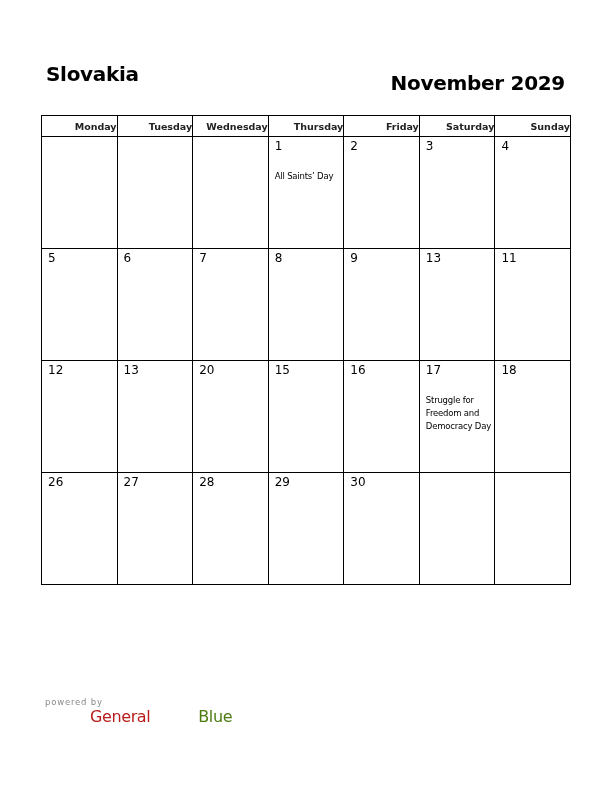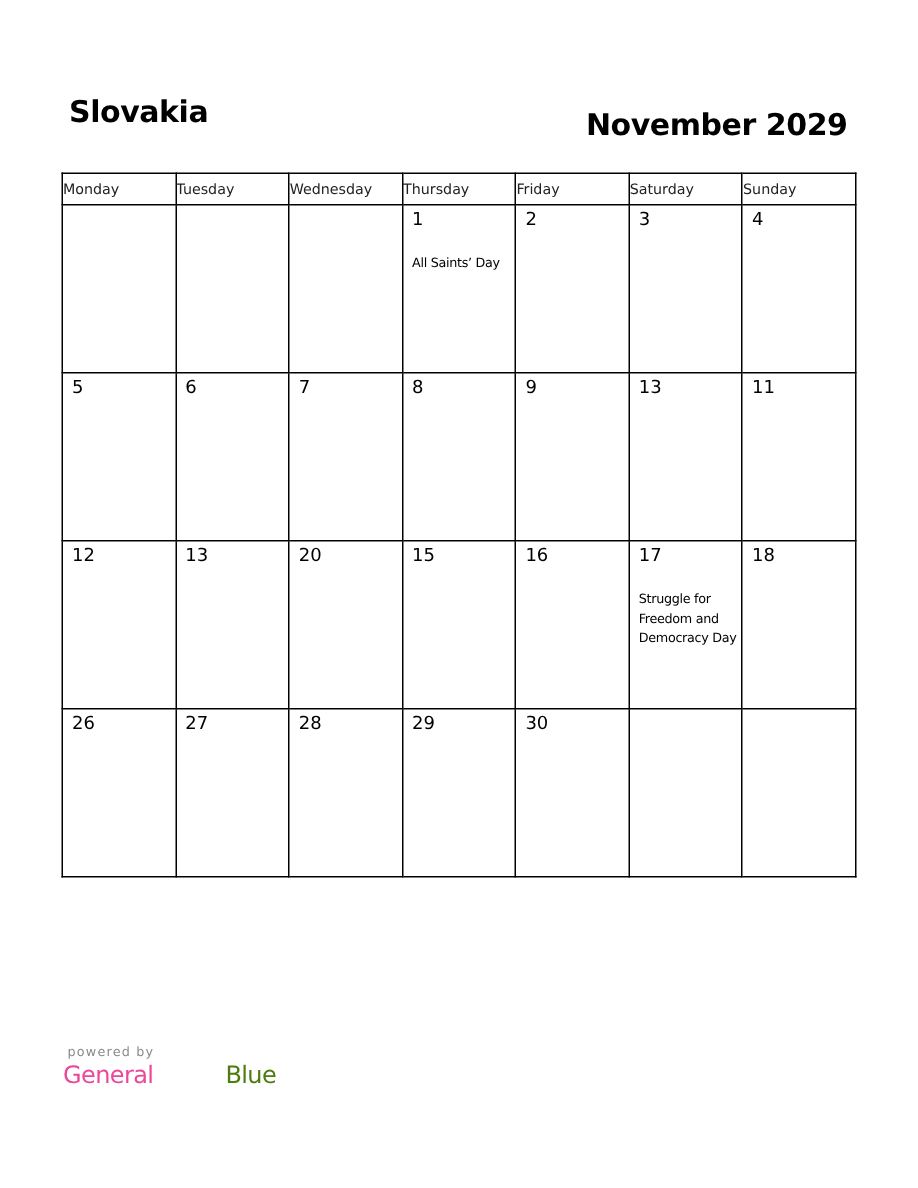--- a/index.html
+++ b/index.html
@@ -1,27 +1,27 @@
 <!DOCTYPE html>
 <html><head>
 <meta charset="utf-8">
 <style>
   html, body { margin: 0; padding: 0; background: #ffffff; }
   body { width: 612px; height: 792px; position: relative; font-family: "DejaVu Sans", "Liberation Sans", sans-serif; color: #000; overflow: hidden; }
   .country { position: absolute; left: 46px; top: 62px; font-size: 20px; font-weight: bold; letter-spacing: -0.3px; }
   .month { position: absolute; right: 47px; top: 71px; font-size: 20px; font-weight: bold; letter-spacing: -0.3px; }
   table.cal { position: absolute; left: 41px; top: 115px; width: 530px; border-collapse: collapse; table-layout: fixed; }
   table.cal th, table.cal td { border: 1px solid #000; padding: 0; }
-  table.cal th { height: 20px; font-size: 9.5px; font-weight: normal; text-align: left; color: #222; }
+  table.cal th { height: 20px; font-size: 9.5px; font-weight: bold; text-align: right; color: #222; }
   table.cal td { height: 109px; vertical-align: top; padding: 2px 0 0 6px; }
   .daynum { font-size: 12px; line-height: 14px; display: block; }
   .holiday { font-size: 8.5px; line-height: 13px; display: block; color: #000; margin-top: 17px; padding-right: 2px; letter-spacing: -0.2px; }
   .powered { position: absolute; left: 45px; top: 697px; font-size: 8.5px; color: #8a8a8a; letter-spacing: 0.8px; }
   .brand { position: absolute; left: 42px; top: 707px; font-size: 16px; letter-spacing: -0.4px; }
-  .brand .g { color: #ec4899; }
+  .brand .g { color: #b91c1c; margin-left: 48px; }
   .brand .b { color: #4d7c0f; margin-left: 48px; }
 </style>
 </head>
 <body>
 
 <div class="country">Slovakia</div>
 <div class="month">November 2029</div>
 
 <table class="cal">
   <thead>

